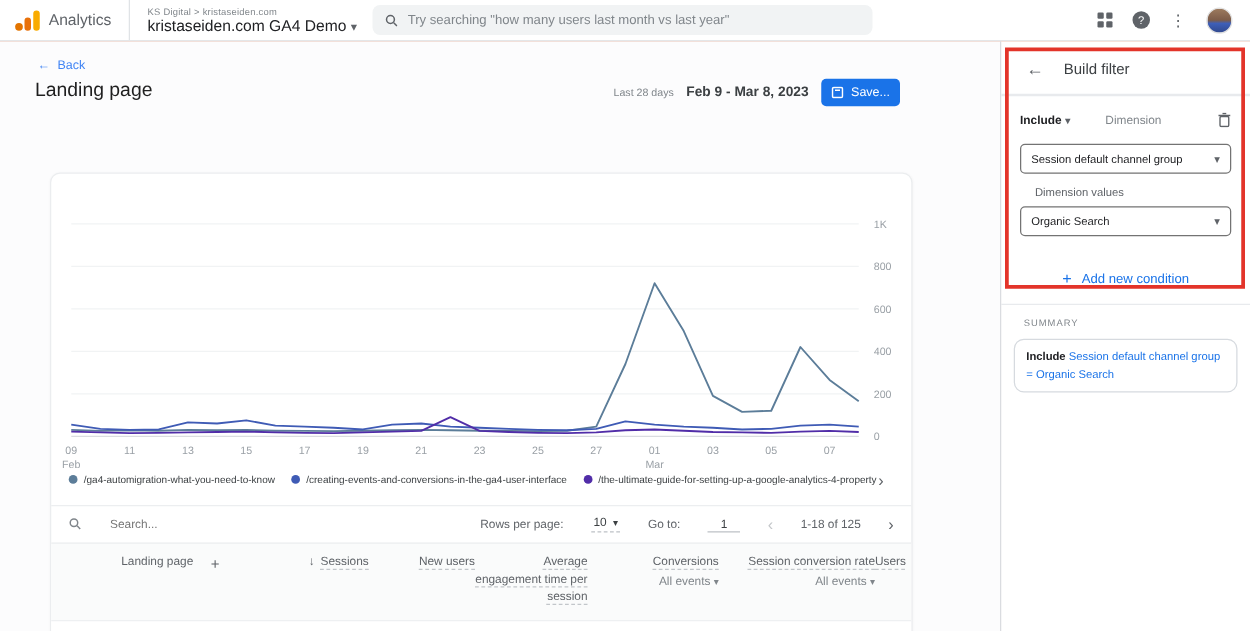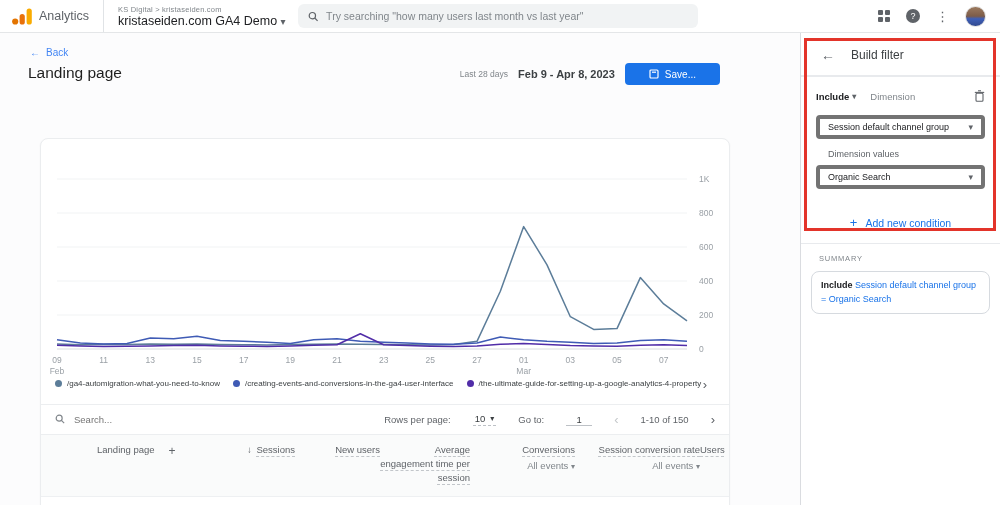--- a/index.html
+++ b/index.html
@@ -24,35 +24,35 @@
   .kebab-icon { color:#5f6368; font-size:13px; line-height:1; }
   .avatar { width:21px; height:21px; border-radius:50%; background:linear-gradient(180deg,#9c7a5e 0%,#7d5c49 48%,#3e5fb8 62%,#31498f 100%); border:1px solid #e0e0e0; }
 
   
   .main { position:absolute; top:33px; left:0; width:800px; height:472px; background:#fcfcfd; }
   .back-row { position:absolute; top:14px; left:30px; display:flex; align-items:center; gap:6px; color:#4285f4; font-size:10px; cursor:pointer; }
   .page-title { position:absolute; top:31px; left:28px; font-size:15.5px; color:#1f1f1f; }
   .date-row { position:absolute; top:30px; right:80px; display:flex; align-items:center; gap:10px; }
   .date-small { font-size:8.5px; color:#80868b; }
   .date-main { font-size:11px; font-weight:bold; color:#3c4043; }
-  .save-btn { background:#1a73e8; color:#fff; border:none; border-radius:4px; height:22px; padding:0 24px; font-size:10px; display:flex; align-items:center; gap:6px; cursor:pointer; font-family:"Liberation Sans",sans-serif; }
+  .save-btn { background:#1a73e8; color:#fff; border:none; border-radius:4px; height:22px; padding:0 8px; font-size:10px; display:flex; align-items:center; gap:6px; cursor:pointer; font-family:"Liberation Sans",sans-serif; }
 
   
   .card { position:absolute; top:105px; left:40px; width:690px; height:368px; background:#fff; border:1px solid #ebedef; border-radius:8px 8px 0 0; box-shadow:0 1px 2px rgba(60,64,67,.06); }
   .chart-title { position:absolute; top:14px; left:15px; font-size:10.5px; color:#444746; }
   .chart-wrap { position:absolute; top:34px; left:6px; }
   .legend { position:absolute; top:240px; left:14px; right:40px; display:flex; align-items:center; gap:13px; }
   .legend-item { display:flex; align-items:center; gap:5px; cursor:pointer; }
   .legend-dot { width:7px; height:7px; border-radius:50%; flex:none; }
   .legend-label { font-size:8px; color:#3c4043; white-space:nowrap; }
   .legend-next { position:absolute; top:238px; right:22px; color:#5f6368; font-size:13px; cursor:pointer; }
 
   
   .table-toolbar { position:absolute; top:265px; left:0; width:100%; height:30px; border-top:1px solid #eceef0; display:flex; align-items:center; padding:0 14px; }
-  .tbl-search { display:flex; align-items:flex-start; gap:9px; color:#80868b; width:280px; }
+  .tbl-search { display:flex; align-items:flex-start; gap:23px; color:#80868b; width:280px; }
   .tbl-search input { border:none; outline:none; font-size:9.5px; color:#5f6368; width:200px; font-family:"Liberation Sans",sans-serif; }
   .pag { margin-left:auto; display:flex; align-items:center; gap:22px; font-size:9.5px; color:#5f6368; }
   .pag .sel { border-bottom:1px dashed #bdc1c6; padding:0 2px 1px; color:#3c4043; display:flex; gap:5px; align-items:center; cursor:pointer; }
   .pag input.goto { width:26px; border:none; border-bottom:1px solid #bdc1c6; text-align:center; font-size:9.5px; color:#3c4043; outline:none; font-family:"Liberation Sans",sans-serif; background:transparent; }
   .pag .chev { font-size:13px; cursor:pointer; }
   .pag .chev.dis { color:#c4c7ca; }
 
   
   .thead { position:absolute; top:295px; left:0; width:100%; height:62px; background:#fafbfb; border-top:1px solid #eceef0; display:grid; grid-template-columns:165px 75px 85px 90px 105px 125px 1fr; padding:0 14px; }
   .th { padding-top:8px; font-size:9.5px; color:#5f6368; text-align:right; line-height:1.45; }
@@ -68,23 +68,23 @@
   
   .panel { position:absolute; top:33px; left:800px; width:200px; height:472px; background:#fff; border-left:1px solid #dadce0; }
   .panel-head { display:flex; align-items:center; gap:16px; padding:15px 0 13px 20px; }
   .panel-back { color:#5f6368; font-size:14px; cursor:pointer; line-height:1; }
   .panel-title { font-size:12px; color:#3c4043; }
   .pdiv { border:none; border-top:1px solid #e8eaed; }
   .cond-label { padding:11px 18px 9px; font-size:7.5px; letter-spacing:.8px; color:#80868b; }
   .include-row { display:flex; align-items:center; padding:13px 15px 4px; }
   .include-sel { font-size:9.5px; font-weight:bold; color:#202124; display:flex; align-items:center; gap:3px; cursor:pointer; }
   .include-sel .caret { font-size:8px; color:#5f6368; }
-  .dim-hint { font-size:9.5px; color:#80868b; margin-left:14px; }
+  .dim-hint { font-size:9.5px; color:#80868b; margin-left:28px; }
   .trash { margin-left:auto; cursor:pointer; display:flex; }
-  .select-box { margin:9px 15px 0; height:24px; border:4px solid #737373; border-radius:4px; display:flex; align-items:center; padding:0 8px; font-size:9px; color:#202124; cursor:pointer; }
+  .select-box { margin:9px 15px 0; height:24px; border:1px solid #737373; border-radius:4px; display:flex; align-items:center; padding:0 8px; font-size:9px; color:#202124; cursor:pointer; }
   .select-box .caret { margin-left:auto; color:#5f6368; font-size:9px; }
   .form-label { margin:10px 15px 0; font-size:9px; color:#5f6368;padding-left:12px; }
   .add-cond { margin:26px auto 0; display:flex; align-items:center; justify-content:center; gap:8px; color:#1a73e8; font-size:10.5px; cursor:pointer; width:fit-content; }
   .add-cond .plus { font-size:13px; }
   .summary-label { padding:10px 18px 8px; font-size:7.5px; letter-spacing:.8px; color:#80868b; }
   .summary-box { margin:0 10px; border:1px solid #d6dadf; border-radius:8px; padding:7px 9px; font-size:9px; line-height:1.5; }
   .summary-box b { color:#202124; }
   .summary-box .blue { color:#1a73e8; }
   .red-box { position:absolute; top:38px; left:804px; width:192px; height:193px; border:3px solid #e3342a; pointer-events:none; z-index:50; }
   .panel-sep { margin-top:13px; }
@@ -129,21 +129,21 @@
 
   <div class="main">
     <div class="back-row">
       <span>←</span>
       <span>Back</span>
     </div>
     <div class="page-title">Landing page</div>
 
     <div class="date-row">
       <span class="date-small">Last 28 days</span>
-      <span class="date-main">Feb 9 - Apr 8, 2023</span>
+      <span class="date-main">Feb 9 - Mar 8, 2023</span>
       <button class="save-btn">
         <svg width="10" height="10" viewBox="0 0 10 10">
             <rect x="1" y="1" width="8" height="8" rx="1" fill="none" stroke="#fff" stroke-width="1.2"></rect>
             <line x1="3" y1="3.2" x2="7" y2="3.2" stroke="#fff" stroke-width="1.2"></line>
           </svg>
         <span>Save...</span>
       </button>
     </div>
 
     <div class="card">
@@ -208,21 +208,21 @@
         </div>
         <div class="pag">
           <span>Rows per page:</span>
           <span class="sel">
               <span>10</span>
               <span style="font-size:8px;">▾</span>
             </span>
           <span>Go to:</span>
           <input class="goto" value="1" style="">
           <span class="chev dis">‹</span>
-          <span>1-10 of 150</span>
+          <span>1-18 of 125</span>
           <span class="chev">›</span>
         </div>
       </div>
 
       <div class="thead" id="thead">
           <div class="th left">
             <span class="lbl plain">Landing page</span>
             <span class="plus-btn">+</span>
           </div>
           <div class="th"><span class="sort">↓</span> <span class="lbl">Sessions</span></div>

